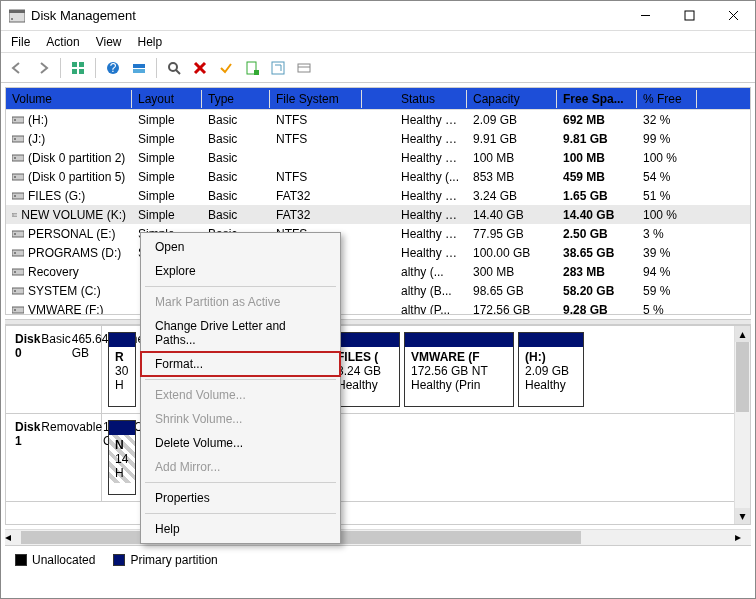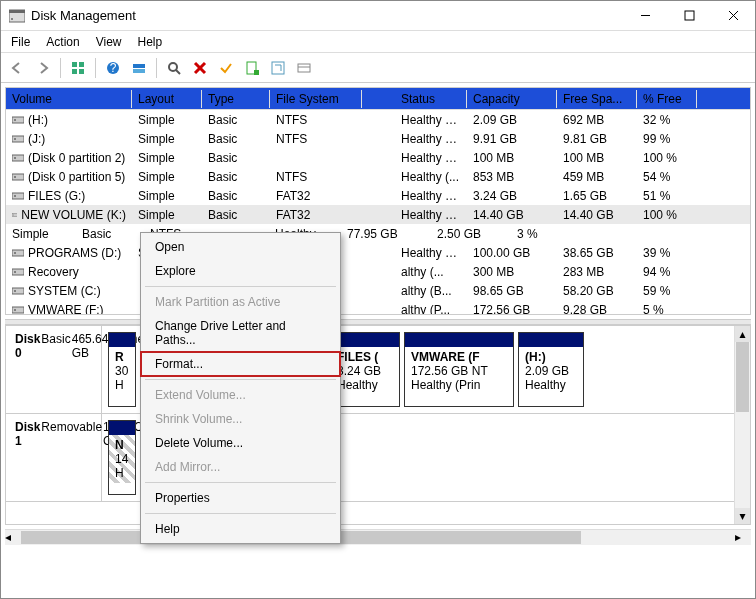--- a/index.html
+++ b/index.html
@@ -22,21 +22,21 @@
   .vol-header { background: #1d4ed8; border-bottom: 1px solid #ddd; height: 22px; }
   .vol-header .cell { border-right: 1px solid #ddd; padding: 2px 6px; white-space: nowrap; overflow: hidden; text-overflow: ellipsis; cursor: pointer; }
   .vol-row .cell { padding: 1px 6px; white-space: nowrap; overflow: hidden; text-overflow: ellipsis; }
   .vol-row.sel { background: #e9e9e9; }
   .cell.c-vol { width: 126px; display:flex; align-items:center; gap:4px;}
   .cell.c-lay { width: 70px; }
   .cell.c-type { width: 68px; }
   .cell.c-fs { width: 92px; }
   .cell.c-stat { width: 72px; margin-left: 33px; }
   .cell.c-cap { width: 90px; }
-  .cell.c-free { width: 80px; }
+  .cell.c-free { width: 80px; font-weight: bold; }
   .cell.c-pct { width: 60px; }
   .drive-ico { width:12px; height:10px;}
   
   .splitter { height: 6px; background: #e8e8e8; border-top:1px solid #ccc; border-bottom:1px solid #ccc; margin: 0 4px; cursor: row-resize;}
   
   .disk-area { border: 1px solid #ccc; margin: 0 4px 4px 4px; height: 200px; overflow: hidden; position: relative;}
   .disk-row { display: flex; border-bottom: 1px solid #ccc; height: 88px; }
   .disk-label { width: 96px; border-right: 1px solid #ccc; padding: 6px 8px; display:flex; flex-direction:row; gap:1px;}
   .disk-label .dname { font-weight: bold; }
   .disk-icon { width:16px; height:16px; margin-bottom:2px;}
@@ -272,20 +272,27 @@
             </div>
             <div class="cell c-lay">Simple</div>
             <div class="cell c-type">Basic</div>
             <div class="cell c-fs">FAT32</div>
             <div class="cell c-stat">Healthy (P...</div>
             <div class="cell c-cap">14.40 GB</div>
             <div class="cell c-free">14.40 GB</div>
             <div class="cell c-pct">100 %</div>
           </div>
           <div class="vol-row">
+            <div class="cell c-vol">
+              <svg class="drive-ico" viewBox="0 0 12 10">
+                <rect x="0" y="2" width="12" height="6" fill="#ccc" stroke="#666"></rect>
+                <circle cx="3" cy="5" r="1" fill="#666"></circle>
+              </svg>
+              <span>PERSONAL (E:)</span>
+            </div>
             <div class="cell c-lay">Simple</div>
             <div class="cell c-type">Basic</div>
             <div class="cell c-fs">NTFS</div>
             <div class="cell c-stat">Healthy (P...</div>
             <div class="cell c-cap">77.95 GB</div>
             <div class="cell c-free">2.50 GB</div>
             <div class="cell c-pct">3 %</div>
           </div>
           <div class="vol-row">
             <div class="cell c-vol">
@@ -419,20 +426,24 @@
           </div>
         </div>
       </div>
 
     <div class="hscroll">
       <div class="arr" style="left:0;top:0;bottom:0;width:16px;position:absolute">◂</div>
       <div class="thumb"></div>
       <div class="arr" style="right:0;top:0;bottom:0;width:16px;position:absolute">▸</div>
     </div>
 
+    <div class="legend">
+      <span><span class="swatch" style="background:#000"></span><span>Unallocated</span></span>
+      <span><span class="swatch" style="background:#001070"></span><span>Primary partition</span></span>
+    </div>
   </div>
 </div>
 
 <div class="ctx" id="ctx">
     <div class="ctx-item">Open</div>
     <div class="ctx-item">Explore</div>
     <div class="ctx-sep"></div>
     <div class="ctx-item disabled">Mark Partition as Active</div>
     <div class="ctx-item">Change Drive Letter and Paths...</div>
     <div class="ctx-item ctx-hi">Format...</div>

